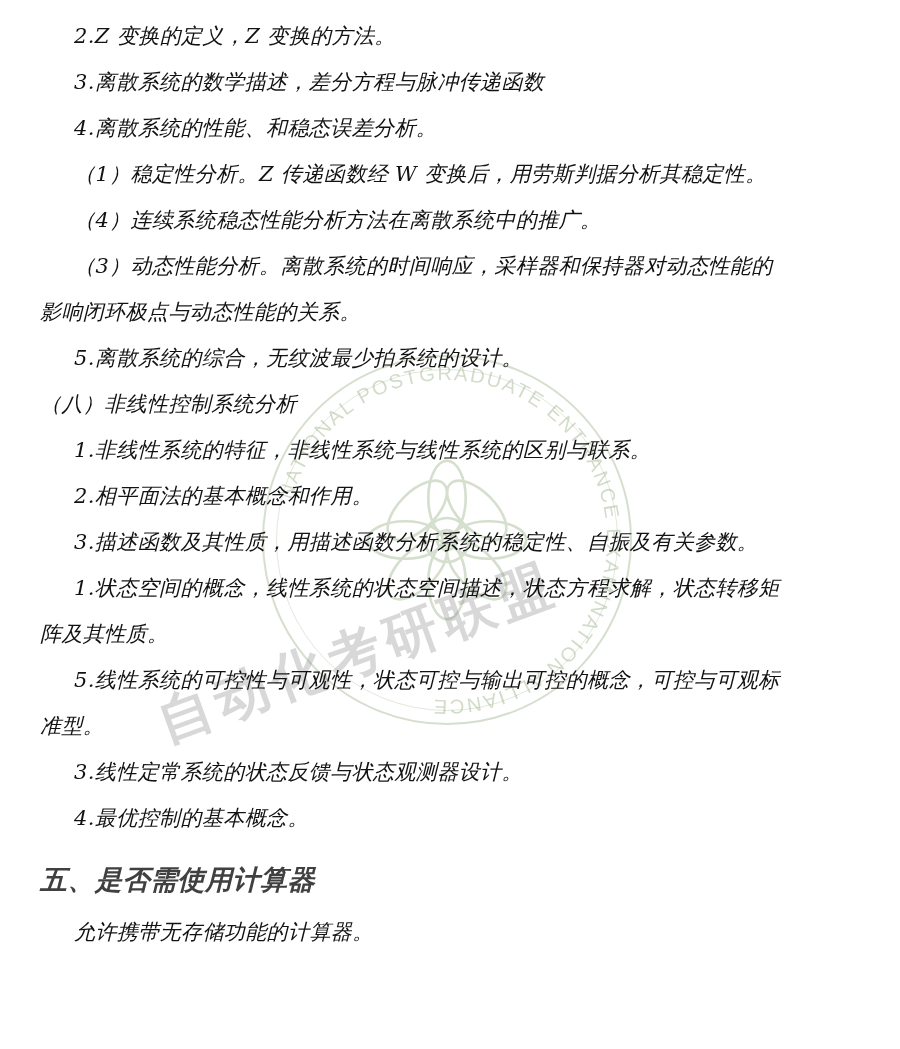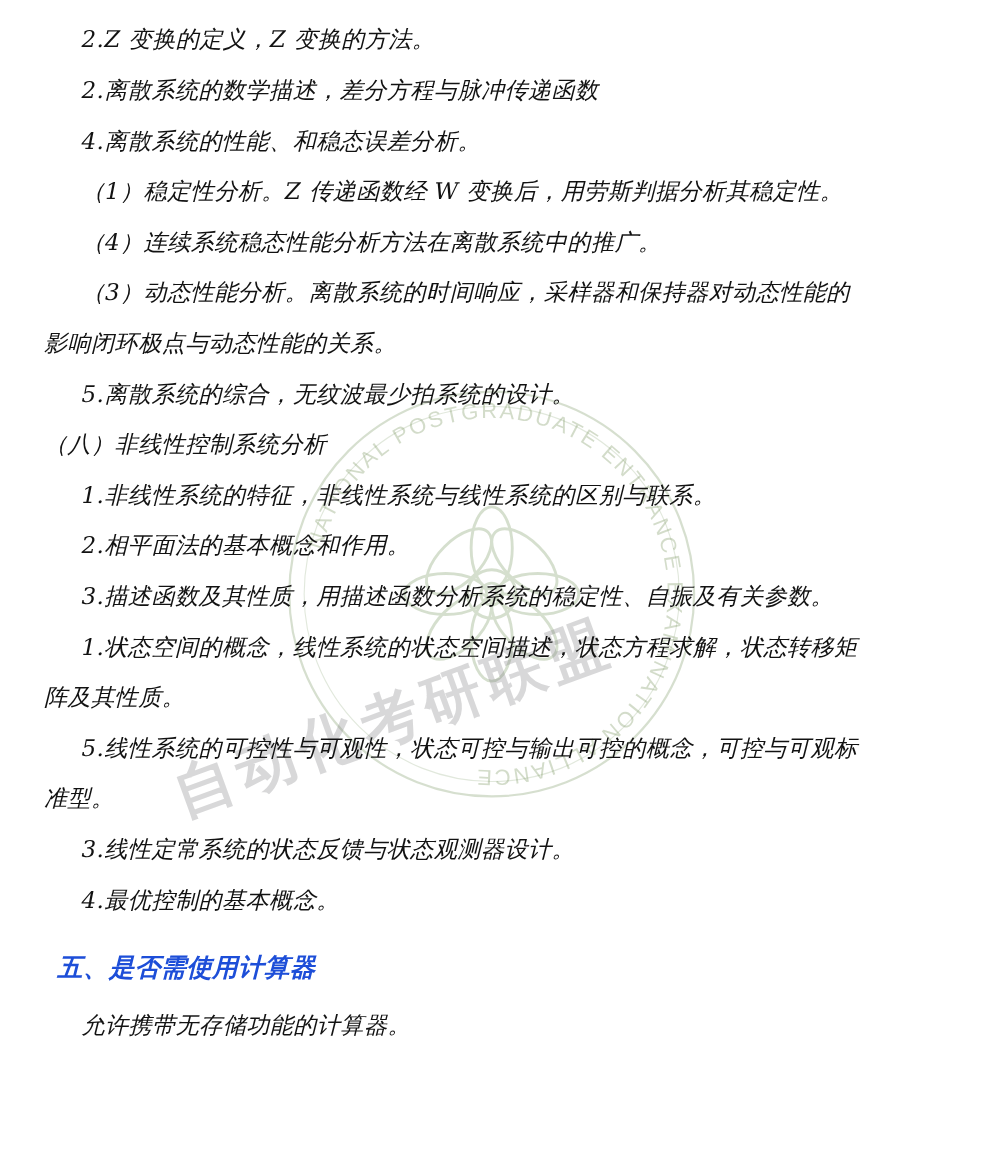--- a/index.html
+++ b/index.html
@@ -95,24 +95,24 @@
     line-height: 44px;
     margin: 0 0 2px 0;
     color: #121212;
     letter-spacing: 0.4px;
   }
   .indent1 { text-indent: 34px; }
   .indent0 { text-indent: 0; }
   .heading {
     font-family: "DejaVu Sans", "Liberation Sans", sans-serif;
     font-weight: bold;
-    font-size: 23px;
+    font-size: 27px;
     line-height: 52px;
-    margin: 14px 0 4px 12px;
-    color: #1d4ed8;
+    margin: 14px 0 4px 0;
+    color: #404040;
     letter-spacing: 0.5px;
   }
 </style>
 </head>
 <body>
 
 <div id="watermark">
   <div class="wm-ring"></div>
   <div class="wm-ring2"></div>
 
@@ -139,21 +139,21 @@
       <circle cx="100" cy="100" r="9"></circle>
     </g>
   </svg>
 
   <div class="wm-diag">自动化考研联盟</div>
 </div>
 
 <div id="doc">
 
   <p class="para indent1">2.Z 变换的定义，Z 变换的方法。</p>
-  <p class="para indent1">2.离散系统的数学描述，差分方程与脉冲传递函数</p>
+  <p class="para indent1">3.离散系统的数学描述，差分方程与脉冲传递函数</p>
   <p class="para indent1">4.离散系统的性能、和稳态误差分析。</p>
   <p class="para indent1">（1）稳定性分析。Z 传递函数经 W 变换后，用劳斯判据分析其稳定性。</p>
   <p class="para indent1">（4）连续系统稳态性能分析方法在离散系统中的推广。</p>
   <p class="para indent1">（3）动态性能分析。离散系统的时间响应，采样器和保持器对动态性能的</p>
   <p class="para indent0">影响闭环极点与动态性能的关系。</p>
   <p class="para indent1">5.离散系统的综合，无纹波最少拍系统的设计。</p>
   <p class="para indent0">（八）非线性控制系统分析</p>
   <p class="para indent1">1.非线性系统的特征，非线性系统与线性系统的区别与联系。</p>
   <p class="para indent1">2.相平面法的基本概念和作用。</p>
   <p class="para indent1">3.描述函数及其性质，用描述函数分析系统的稳定性、自振及有关参数。</p>

